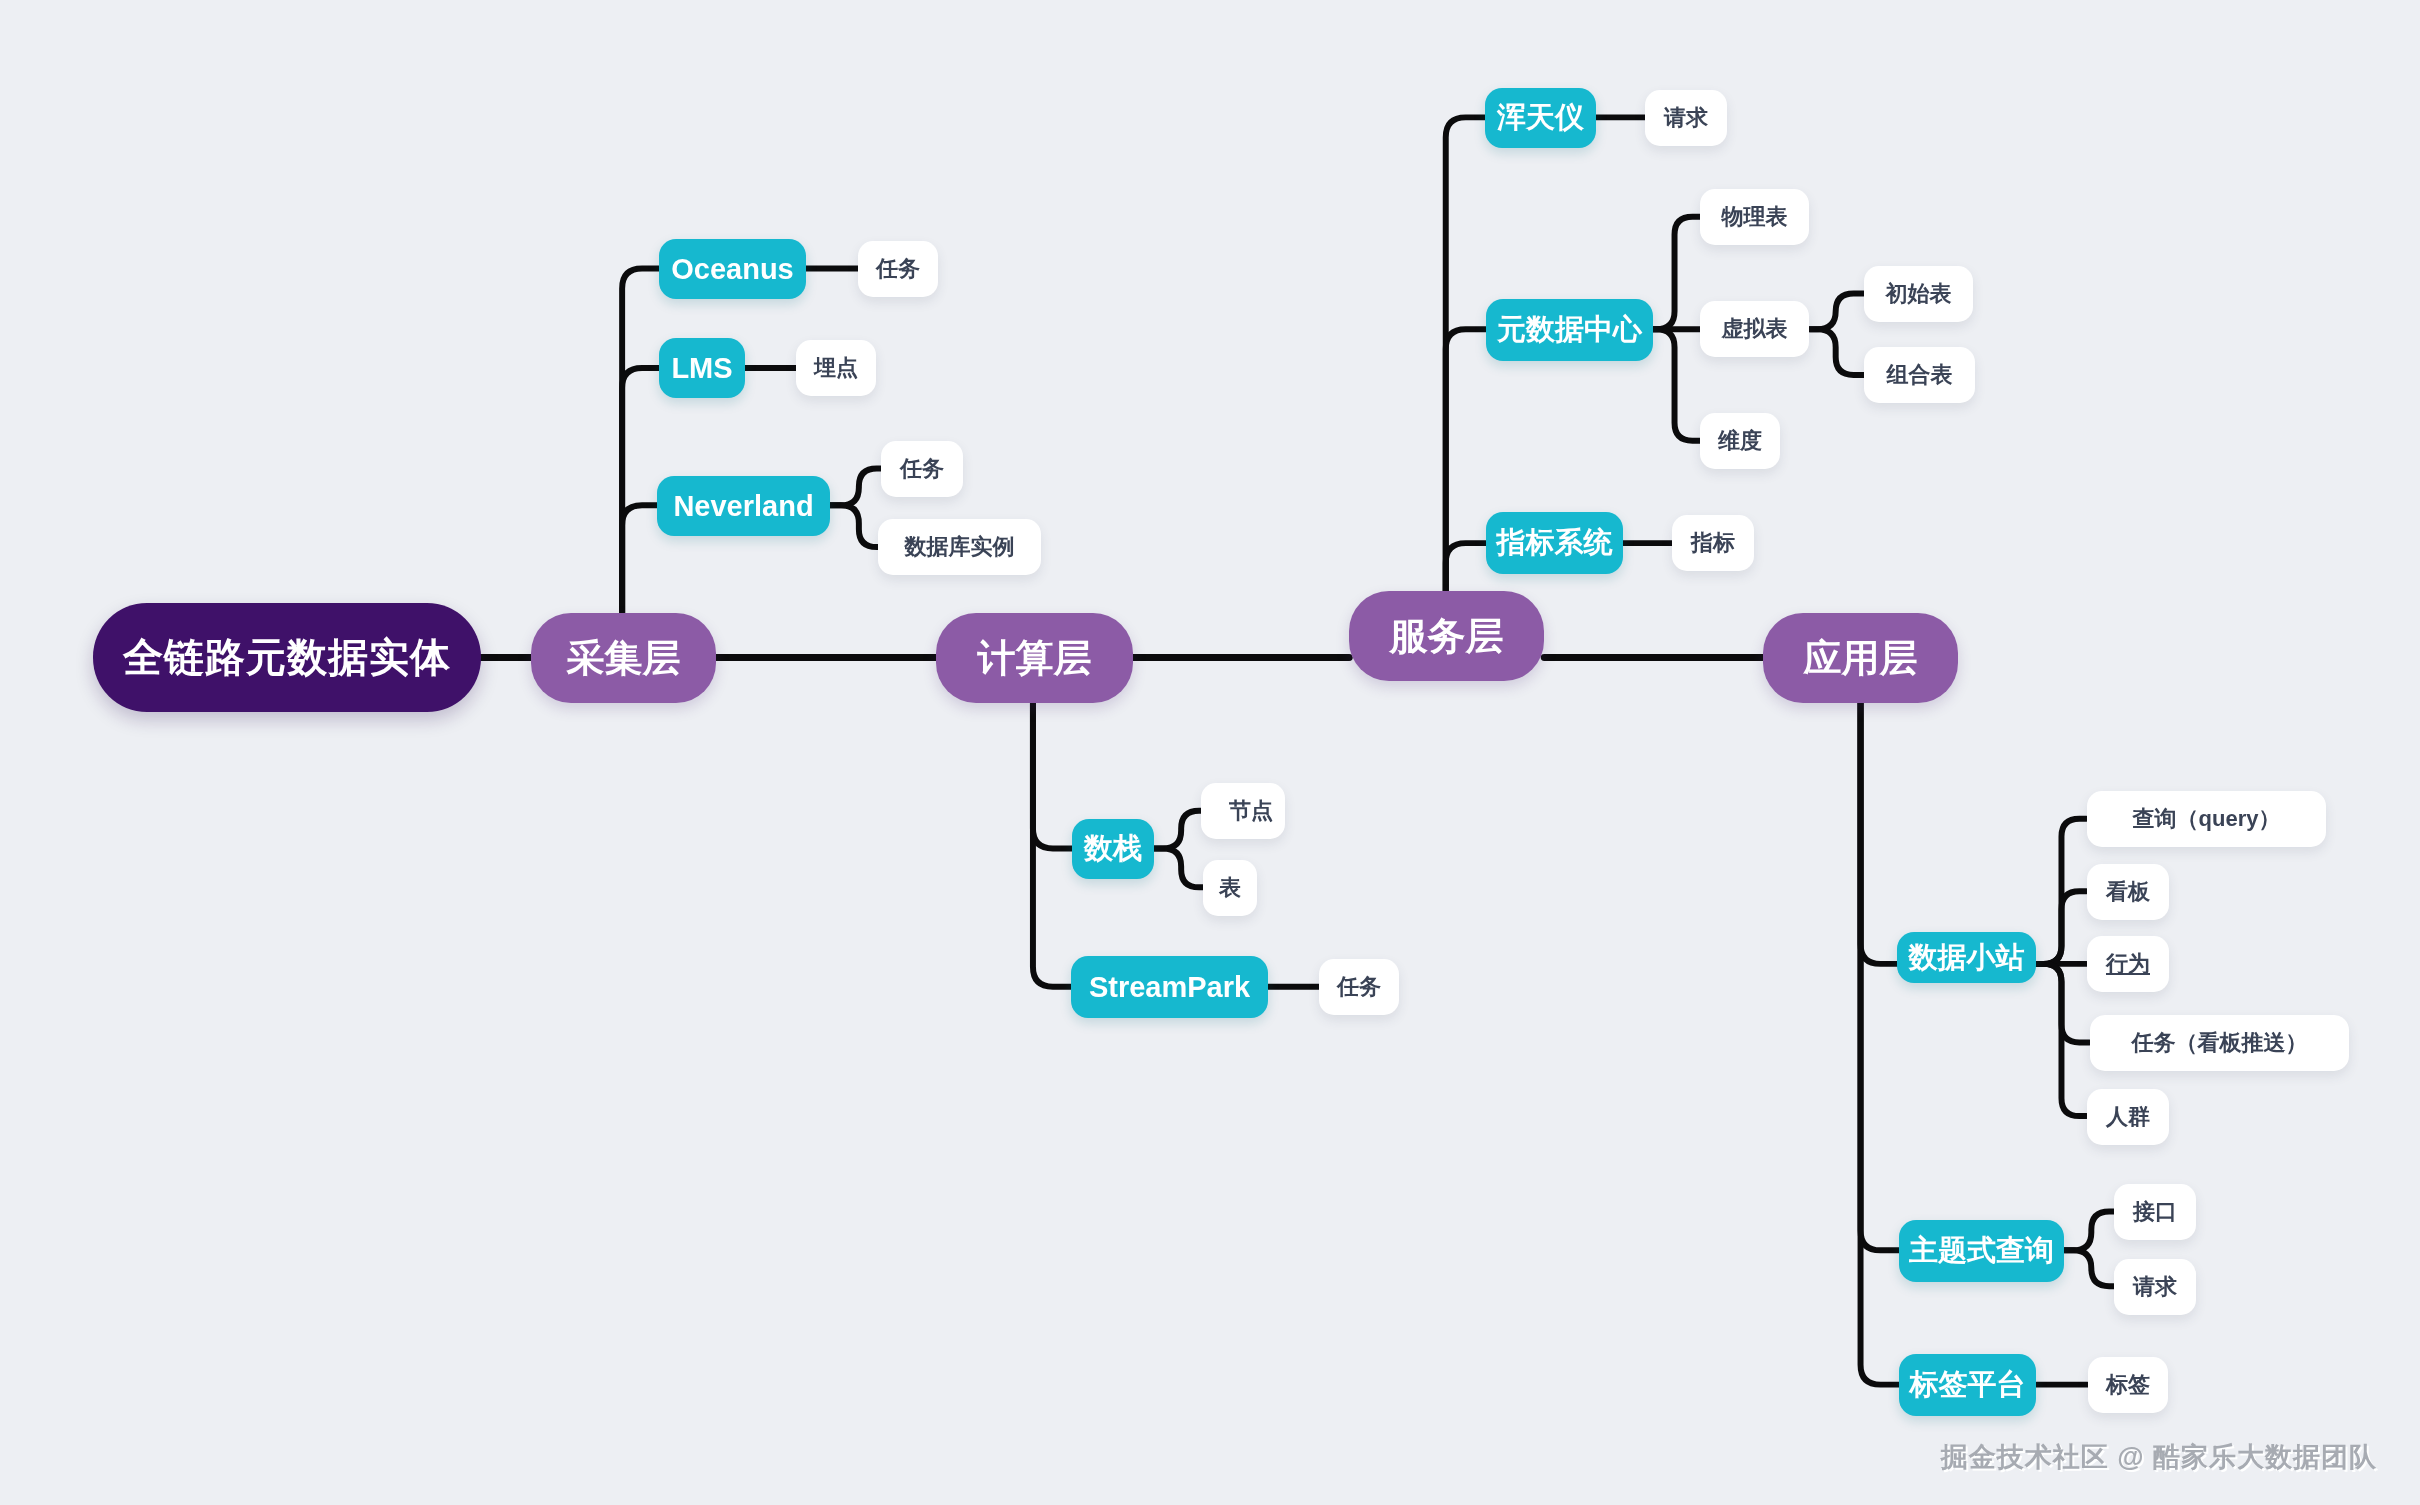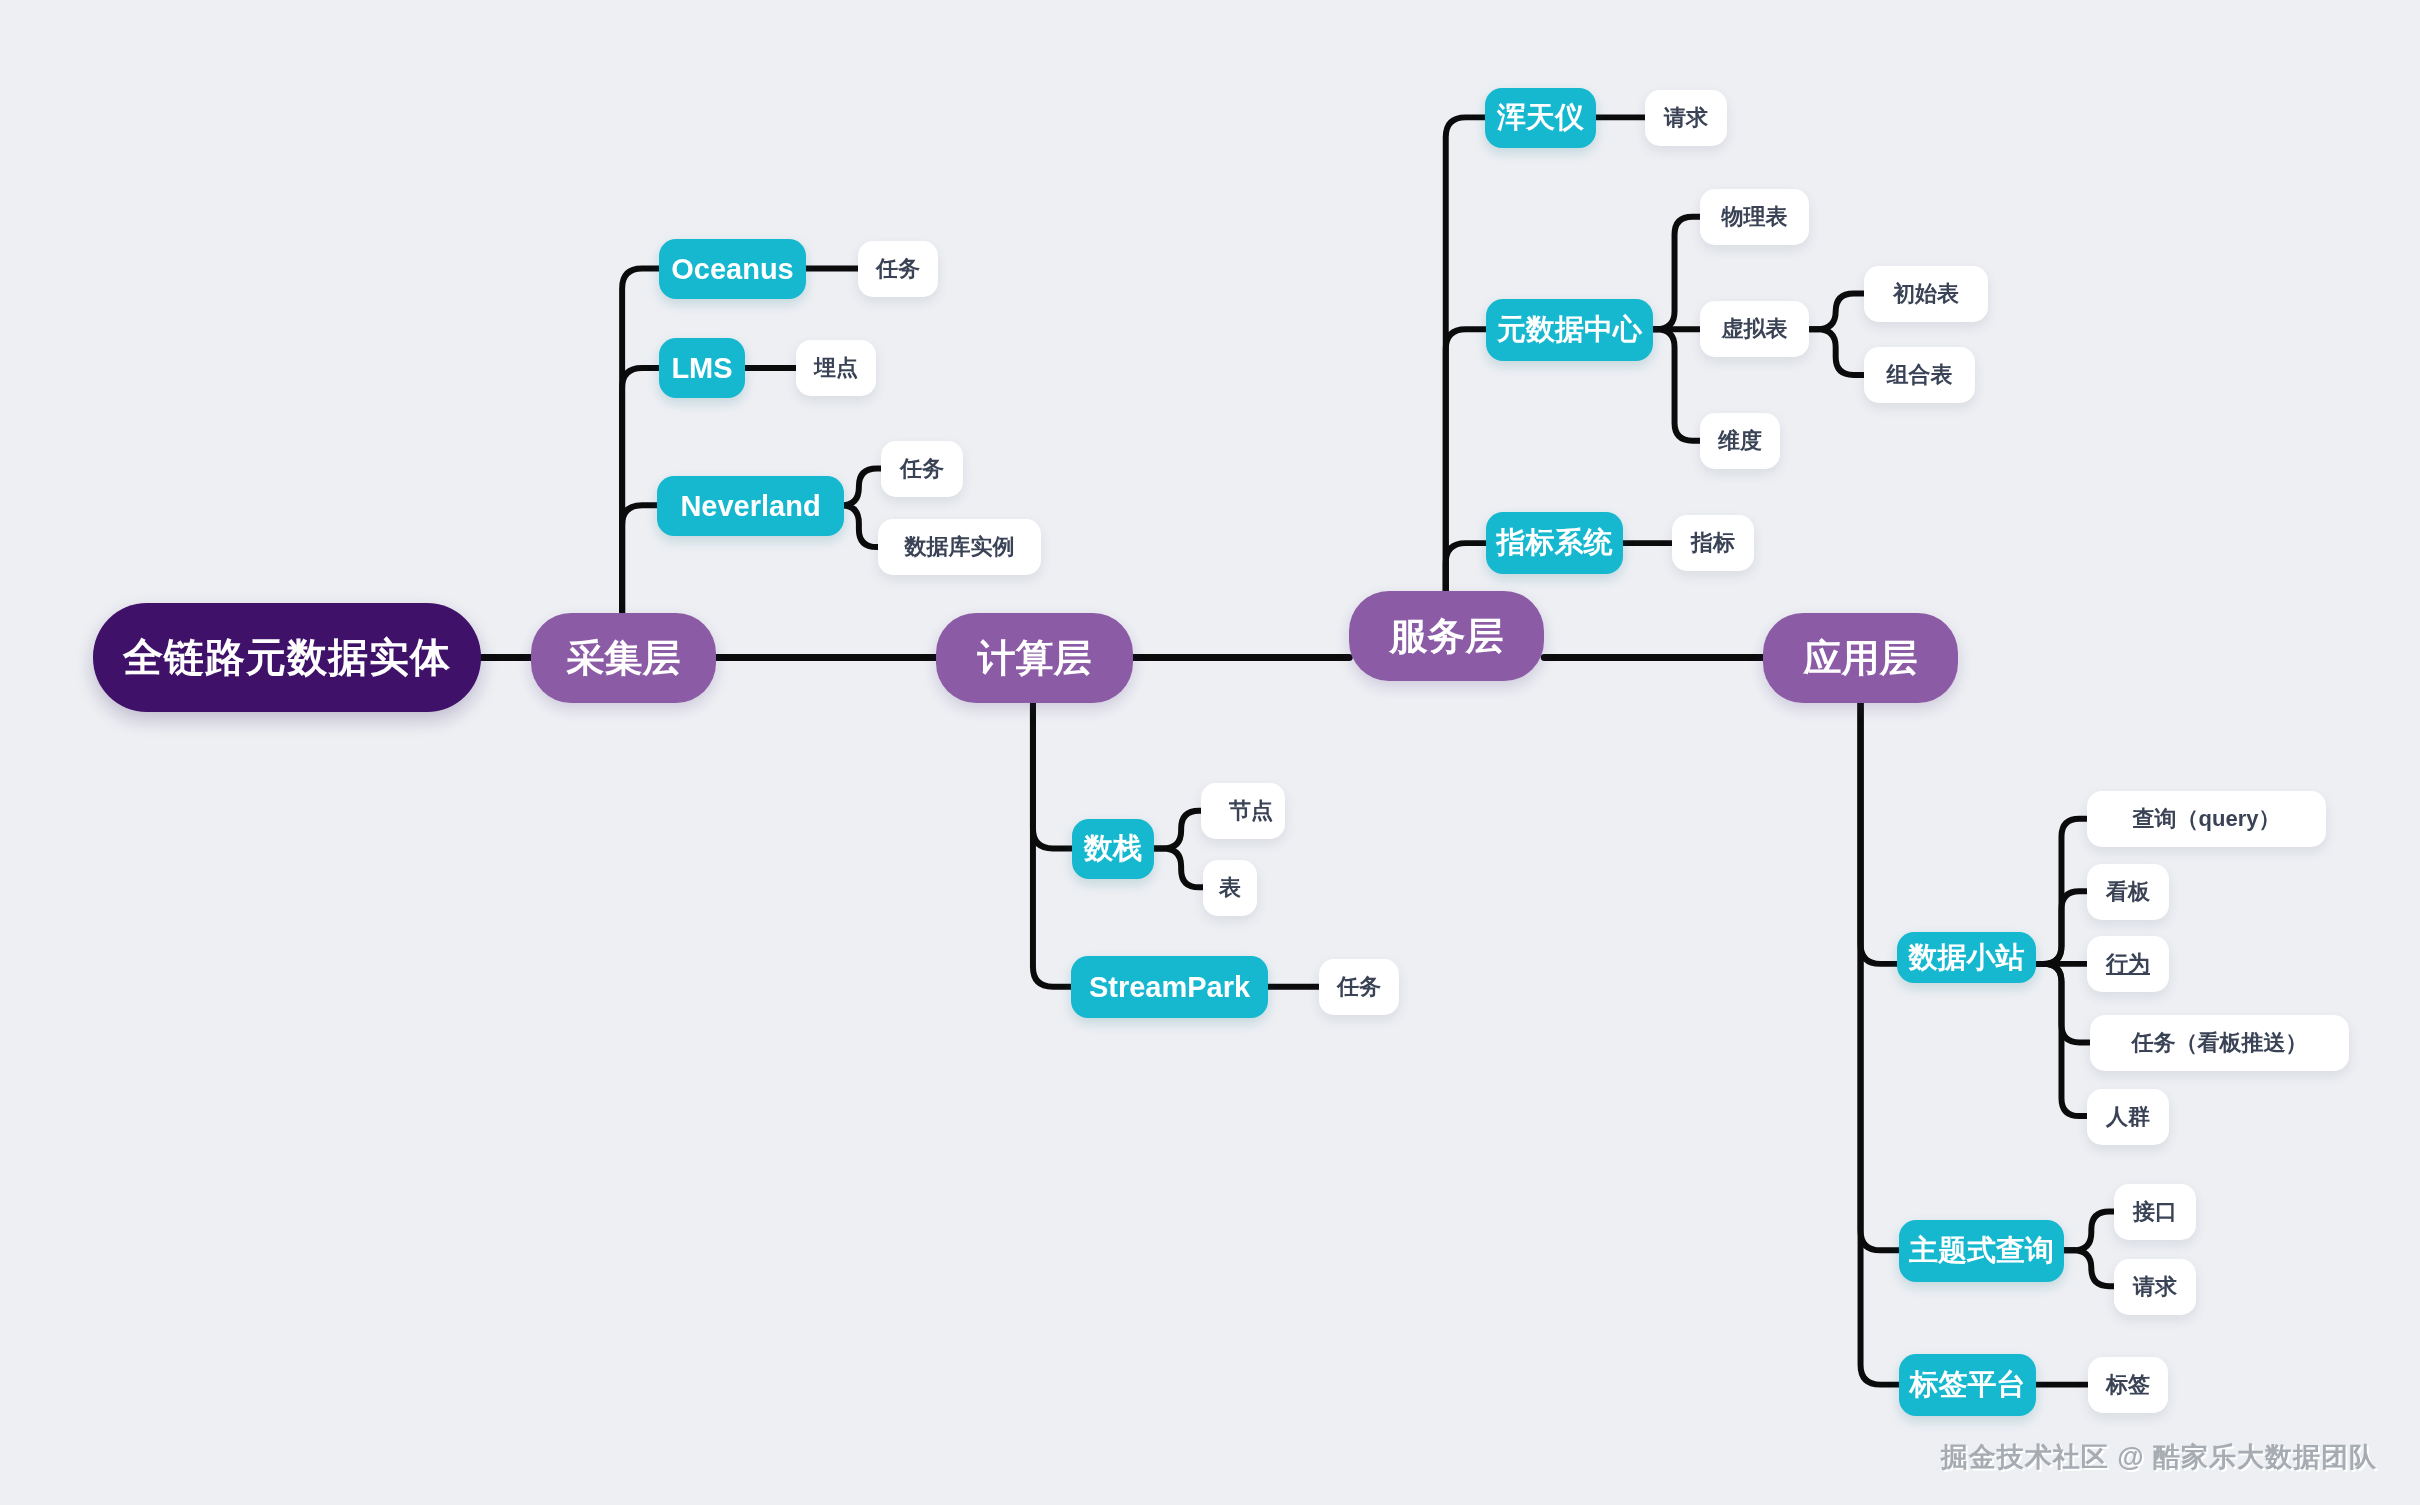--- a/index.html
+++ b/index.html
@@ -123,36 +123,36 @@
       <path d="M 2075 1257 L 2084 1257 Q 2102 1257 2102 1275 L 2102 1275 Q 2102 1293 2120 1293 L 2125 1293" fill="none" stroke="var(--line)" stroke-width="6" stroke-linecap="round" stroke-linejoin="round"></path>
       <path d="M 2047 1392 L 2098 1392" fill="none" stroke="var(--line)" stroke-width="6" stroke-linecap="round" stroke-linejoin="round"></path>
     </svg>
   <div id="nodes">
       <div class="node kind-root" style="left: 93px; top: 603px; width: 388px; height: 109px;">全链路元数据实体</div>
       <div class="node kind-layer" style="left: 531px; top: 613px; width: 185px; height: 90px;">采集层</div>
       <div class="node kind-platform" style="left: 659px; top: 239px; width: 147px; height: 60px;">Oceanus</div>
       <div class="node kind-leaf" style="left: 858px; top: 241px; width: 80px; height: 56px;">任务</div>
       <div class="node kind-platform" style="left: 659px; top: 338px; width: 86px; height: 60px;">LMS</div>
       <div class="node kind-leaf" style="left: 796px; top: 340px; width: 80px; height: 56px;">埋点</div>
-      <div class="node kind-platform" style="left: 657px; top: 476px; width: 187px; height: 60px;">Neverland</div>
+      <div class="node kind-platform" style="left: 657px; top: 476px; width: 173px; height: 60px;">Neverland</div>
       <div class="node kind-leaf" style="left: 881px; top: 441px; width: 82px; height: 56px;">任务</div>
       <div class="node kind-leaf" style="left: 878px; top: 519px; width: 163px; height: 56px;">数据库实例</div>
       <div class="node kind-layer" style="left: 936px; top: 613px; width: 197px; height: 90px;">计算层</div>
       <div class="node kind-platform" style="left: 1072px; top: 819px; width: 82px; height: 60px;">数栈</div>
       <div class="node kind-leaf" style="left: 1201px; top: 783px; width: 84px; height: 56px; padding-left: 16px;">节点</div>
       <div class="node kind-leaf" style="left: 1203px; top: 860px; width: 54px; height: 56px;">表</div>
       <div class="node kind-platform" style="left: 1071px; top: 956px; width: 197px; height: 62px;">StreamPark</div>
       <div class="node kind-leaf" style="left: 1319px; top: 959px; width: 80px; height: 56px;">任务</div>
       <div class="node kind-layer" style="left: 1349px; top: 591px; width: 195px; height: 90px;">服务层</div>
       <div class="node kind-platform" style="left: 1485px; top: 88px; width: 111px; height: 60px;">浑天仪</div>
       <div class="node kind-leaf" style="left: 1645px; top: 90px; width: 82px; height: 56px;">请求</div>
       <div class="node kind-platform" style="left: 1486px; top: 299px; width: 167px; height: 62px;">元数据中心</div>
       <div class="node kind-leaf" style="left: 1700px; top: 189px; width: 109px; height: 56px;">物理表</div>
       <div class="node kind-leaf" style="left: 1700px; top: 301px; width: 109px; height: 56px;">虚拟表</div>
-      <div class="node kind-leaf" style="left: 1864px; top: 266px; width: 124px; height: 56px;">初始表</div>
+      <div class="node kind-leaf" style="left: 1864px; top: 266px; width: 109px; height: 56px;">初始表</div>
       <div class="node kind-leaf" style="left: 1864px; top: 347px; width: 111px; height: 56px;">组合表</div>
       <div class="node kind-leaf" style="left: 1700px; top: 413px; width: 80px; height: 56px;">维度</div>
       <div class="node kind-platform" style="left: 1486px; top: 512px; width: 137px; height: 62px;">指标系统</div>
       <div class="node kind-leaf" style="left: 1672px; top: 515px; width: 82px; height: 56px;">指标</div>
       <div class="node kind-layer" style="left: 1763px; top: 613px; width: 195px; height: 90px;">应用层</div>
       <div class="node kind-platform" style="left: 1897px; top: 932px; width: 139px; height: 51px;">数据小站</div>
       <div class="node kind-leaf" style="left: 2087px; top: 791px; width: 239px; height: 56px;">查询（query）</div>
       <div class="node kind-leaf" style="left: 2087px; top: 864px; width: 82px; height: 56px;">看板</div>
       <div class="node kind-leaf" style="left: 2087px; top: 936px; width: 82px; height: 56px; text-decoration: underline;">行为</div>
       <div class="node kind-leaf" style="left: 2090px; top: 1015px; width: 259px; height: 56px;">任务（看板推送）</div>

